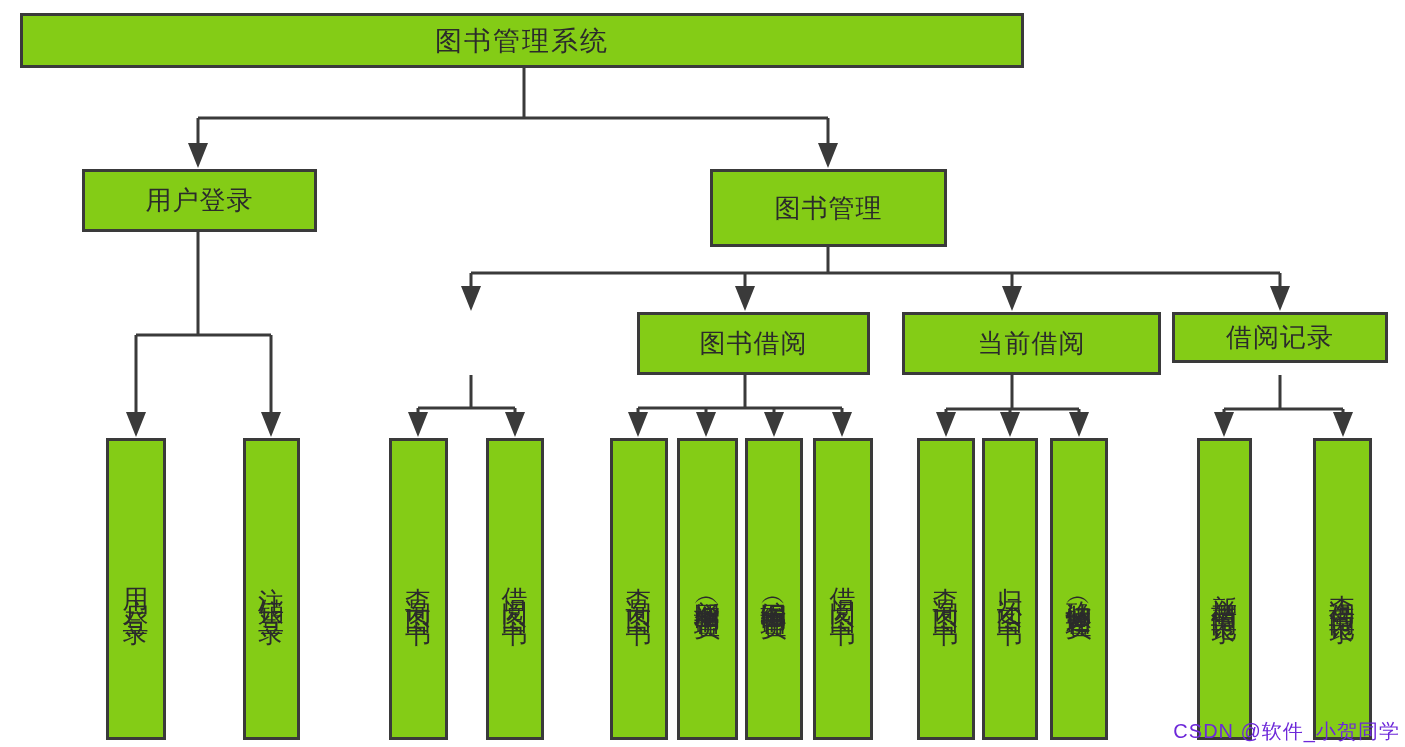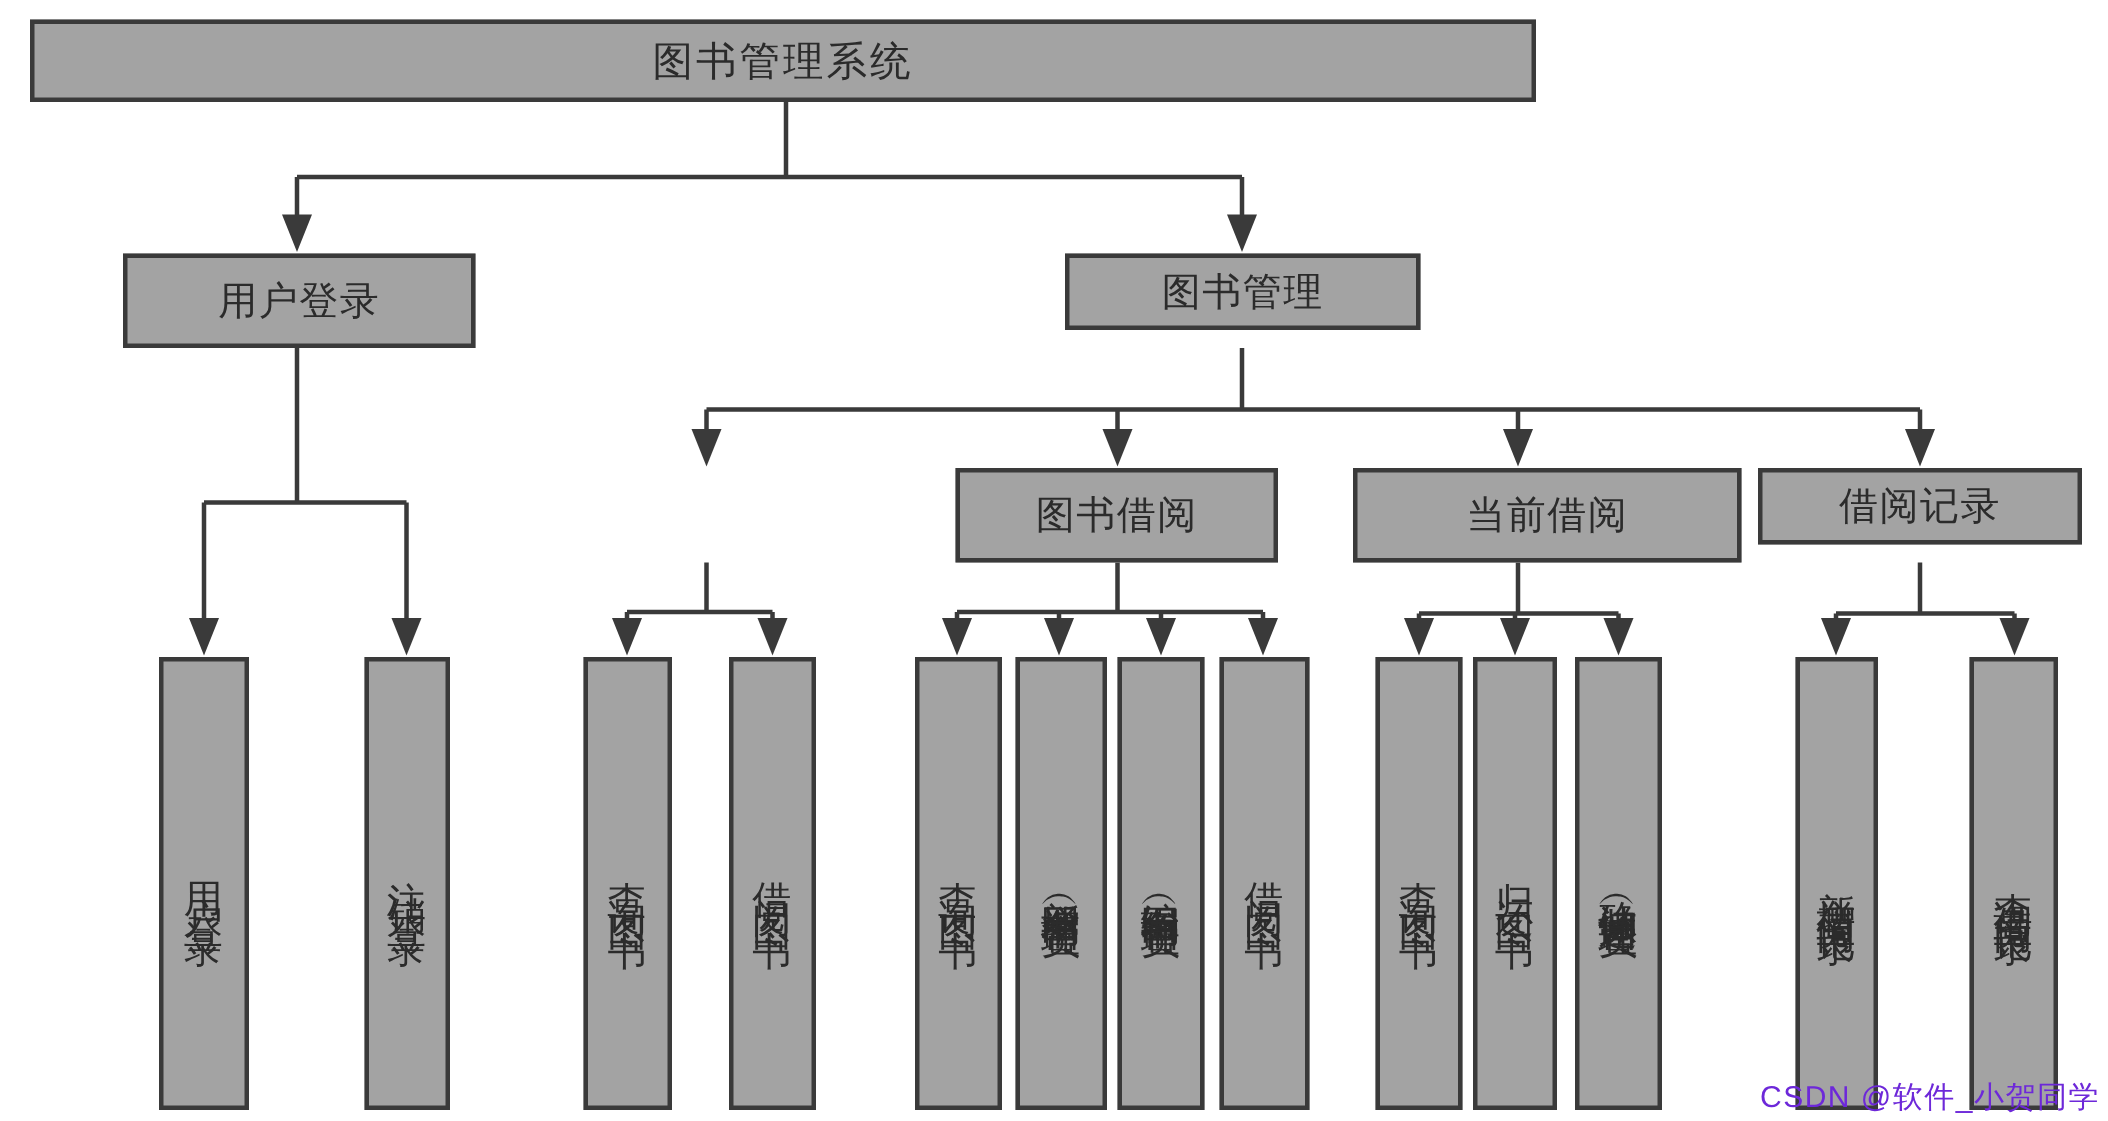--- a/index.html
+++ b/index.html
@@ -7,21 +7,21 @@
     position: relative;
     width: 1405px;
     height: 747px;
     background: #ffffff;
     font-family: "Liberation Sans", sans-serif;
     overflow: hidden;
   }
   .box {
     position: absolute;
     box-sizing: border-box;
-    background: #a3a3a3;
+    background: #84cc16;
     border: 3px solid #3a3a3a;
     display: flex;
     align-items: center;
     justify-content: center;
     color: #2b2b2b;
     z-index: 2;
   }
   .h-box { font-size: 26px; letter-spacing: 1px; white-space: nowrap; }
   .root-box { font-size: 27px; letter-spacing: 2px; }
   .v-box {
@@ -94,23 +94,23 @@
       <g>
         <path d="M1280,375 L1280,409 M1224,409 L1343,409 M1224,409 L1224,423 M1343,409 L1343,423" fill="none" stroke="#3a3a3a" stroke-width="3"></path>
         <polygon points="1214,412 1234,412 1224,437" fill="#3a3a3a"></polygon>
         <polygon points="1333,412 1353,412 1343,437" fill="#3a3a3a"></polygon>
       </g>
     </svg>
 
   <div class="box h-box root-box" style="left:20px;top:13px;width:1004px;height:55px">图书管理系统</div>
 
   <div class="box h-box" style="left:82px;top:169px;width:235px;height:63px">用户登录</div>
-  <div class="box h-box" style="left:710px;top:169px;width:237px;height:51px">图书管理</div>
+  <div class="box h-box" style="left:710px;top:169px;width:237px;height:78px">图书管理</div>
 
-  <div class="box h-box" style="left:637px;top:312px;width:215px;height:63px">图书借阅</div>
+  <div class="box h-box" style="left:637px;top:312px;width:233px;height:63px">图书借阅</div>
   <div class="box h-box" style="left:902px;top:312px;width:259px;height:63px">当前借阅</div>
   <div class="box h-box" style="left:1172px;top:312px;width:216px;height:51px">借阅记录</div>
 
   <div class="box v-box ls-s" style="left:106px;top:438px;width:60px;height:302px">用户登录</div>
   <div class="box v-box ls-s" style="left:243px;top:438px;width:57px;height:302px">注销登录</div>
 
   <div class="box v-box ls-s" style="left:389px;top:438px;width:59px;height:302px">查询图书</div>
   <div class="box v-box ls-s" style="left:486px;top:438px;width:58px;height:302px">借阅图书</div>
 
   <div class="box v-box ls-s" style="left:610px;top:438px;width:58px;height:302px">查询图书</div>

